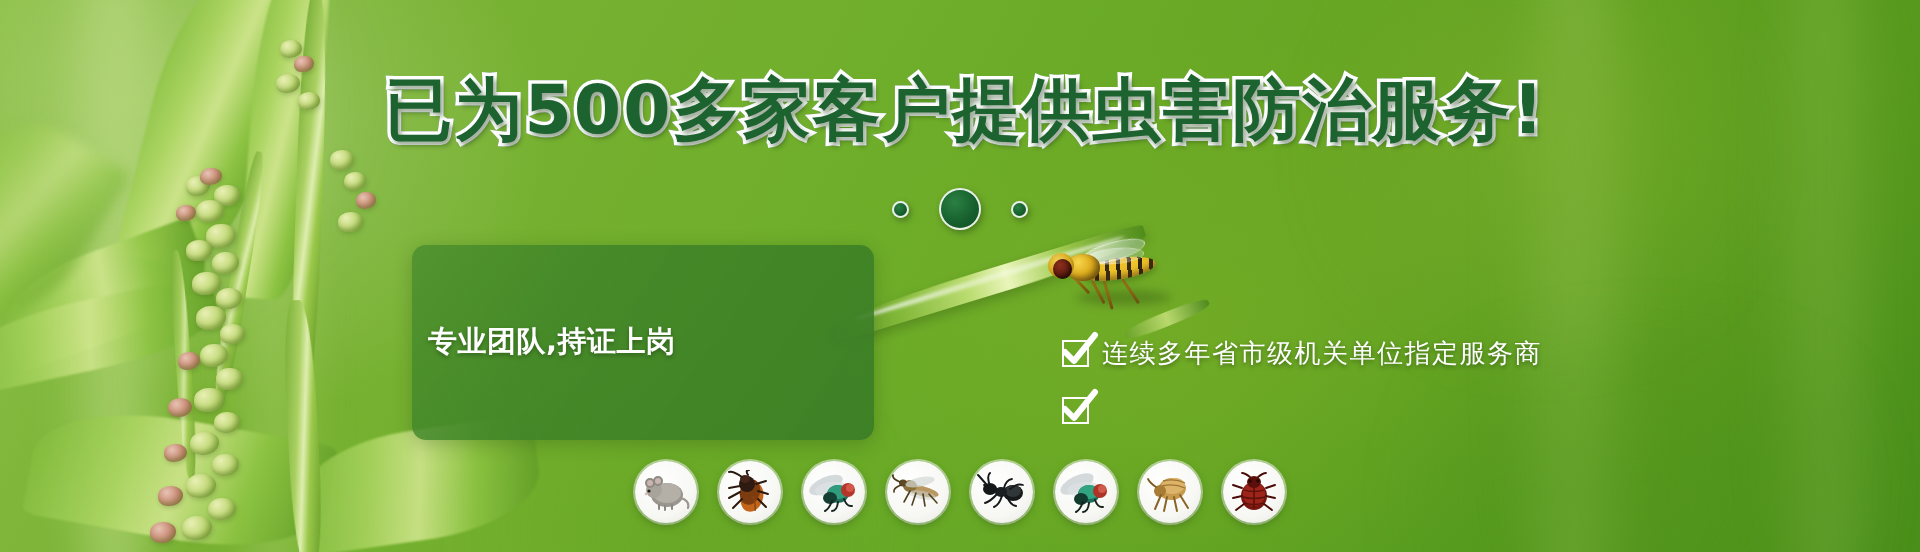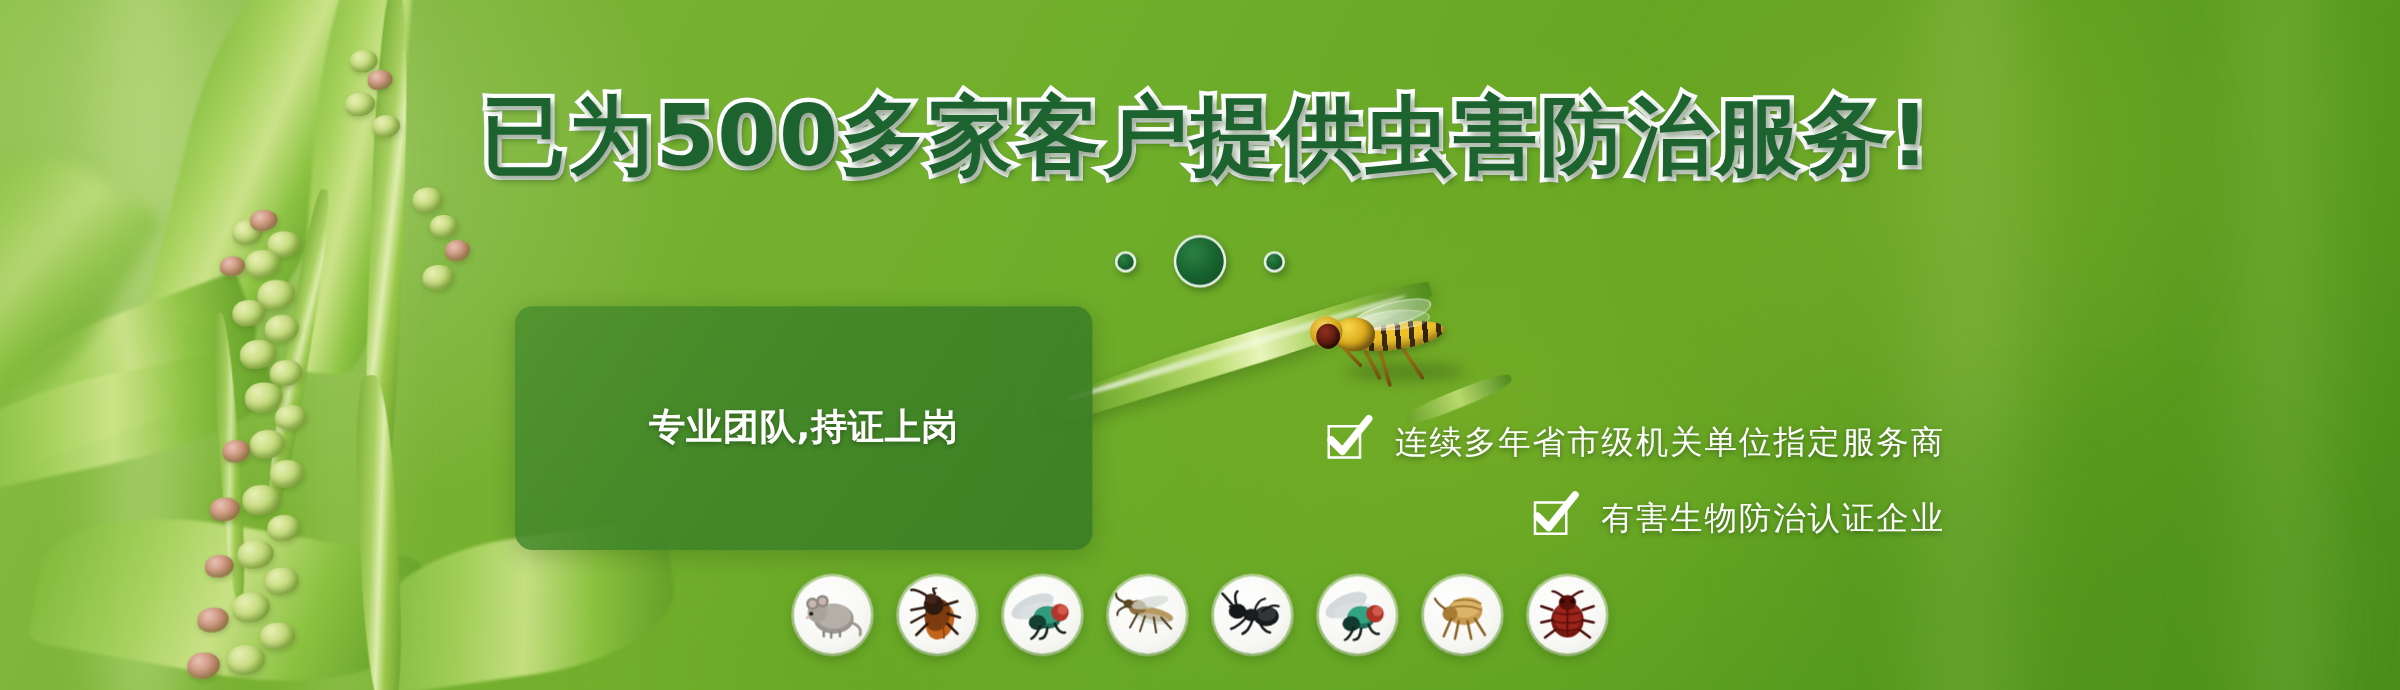--- a/index.html
+++ b/index.html
@@ -186,38 +186,38 @@
     border-radius:14px;
     background:linear-gradient(125deg, rgba(72,140,44,.80) 0%, rgba(62,131,40,.86) 35%, rgba(58,124,38,.90) 100%);
     box-shadow:0 4px 18px rgba(30,60,15,.25);
     display:flex; flex-direction:column;
     justify-content:center;
     padding:8px 16px 10px;
     gap:9px;
   }
   #panel .pline{
     color:#ffffff;
-    text-align:center;
+    text-align:left;
     font-weight:700;
     letter-spacing:.5px;
     text-shadow:0 2px 4px rgba(20,45,10,.45);
     font-family:"DejaVu Sans","Liberation Sans",sans-serif;
     white-space:nowrap;
   }
   #panel .pline.l1{ font-size:29px; }
   #panel .pline.l2{ font-size:31px; }
   #panel .pline.l3{ font-size:31px; }
 
   
   #checks{
     position:absolute;
     left:1062px; top:336px;
     display:flex; flex-direction:column; gap:26px;
   }
-  #checks .crow{ display:flex; align-items:center; gap:27px;justify-content:flex-end; }
+  #checks .crow{ display:flex; align-items:center; gap:13px; }
   #checks .cbox{
     position:relative;
     width:27px; height:27px;
     border:2.5px solid #ffffff;
     flex:0 0 auto;
   }
   #checks .cbox svg{ position:absolute; left:-5px; top:-12px; }
   #checks .ctext{
     color:#ffffff;
     font-size:26px;
@@ -355,21 +355,20 @@
         </svg>
       </span>
       <span class="ctext">连续多年省市级机关单位指定服务商</span>
     </div>
     <div class="crow">
       <span class="cbox">
         <svg width="40" height="40" viewBox="0 0 40 40" aria-hidden="true">
           <path d="M6 22 L15 31 L36 5" fill="none" stroke="#ffffff" stroke-width="6" stroke-linecap="round" stroke-linejoin="round"></path>
         </svg>
       </span>
-      <span class="ctext">有害生物防治认证企业</span>
     </div>
   </div>
 
   <div id="pests">
 
     <div class="pcirc">
       <svg width="50" height="40" viewBox="0 0 50 40">
         <ellipse cx="26" cy="23" rx="16" ry="12" fill="#9a968f"></ellipse>
         <ellipse cx="26" cy="21" rx="14" ry="10" fill="#b4b0a8"></ellipse>
         <circle cx="13" cy="18" r="8" fill="#a8a49c"></circle>

